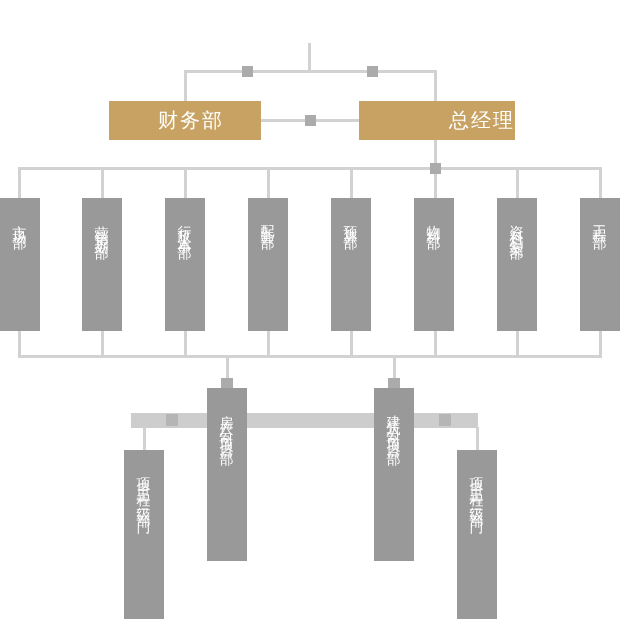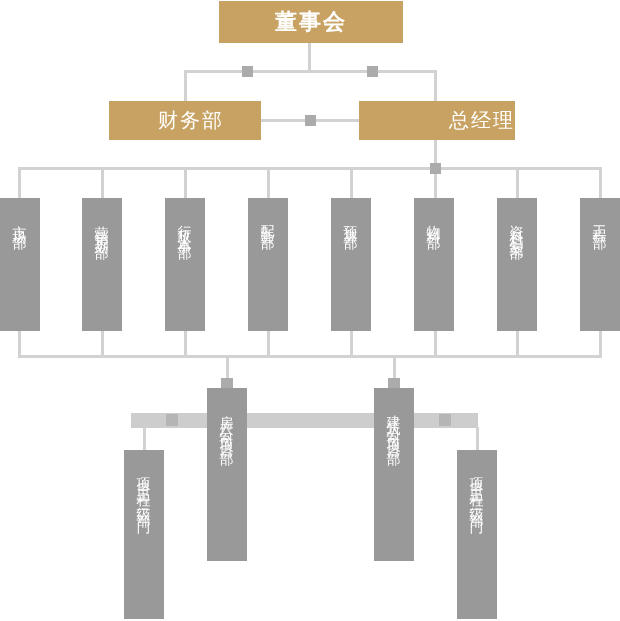--- a/index.html
+++ b/index.html
@@ -98,23 +98,20 @@
   <div class="vline" style="left:143px;top:427px;height:23px;"></div>
   <div class="vline" style="left:476px;top:427px;height:23px;"></div>
 
   <div class="sq" style="left:242px;top:66px;"></div>
   <div class="sq" style="left:367px;top:66px;"></div>
   <div class="sq" style="left:305px;top:115px;"></div>
   <div class="sq" style="left:430px;top:163px;"></div>
   <div class="sq sq12" style="left:221px;top:378px;"></div>
   <div class="sq sq12" style="left:388px;top:378px;"></div>
 
-  <div class="hbox l1" style="left:219px;top:1px;width:184px;height:42px;">
-    <span>董事会</span>
-  </div>
 
   <div class="hbox l2" style="left:109px;top:101px;width:152px;height:39px;padding-left:12px;">
     <span>财务部</span>
   </div>
   <div class="hbox l2" style="left:359px;top:101px;width:156px;height:39px;justify-content:flex-end;">
     <span>总经理</span>
   </div>
 
   <div class="vbox" style="left:0px;top:198px;width:40px;height:133px;">
     <span>市场部</span>

